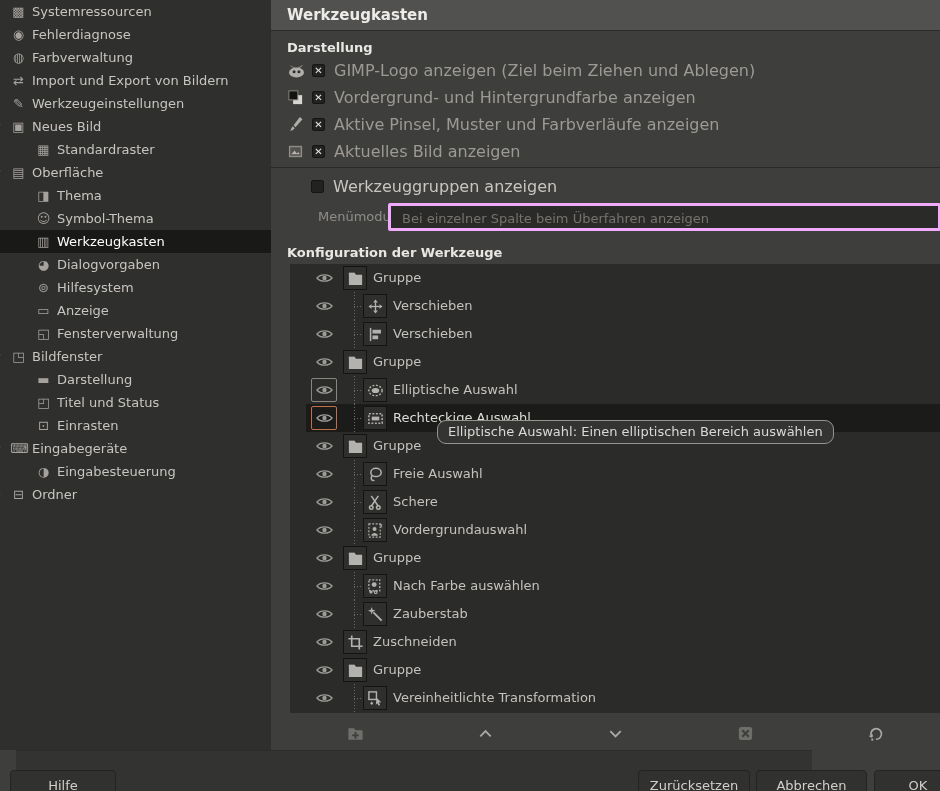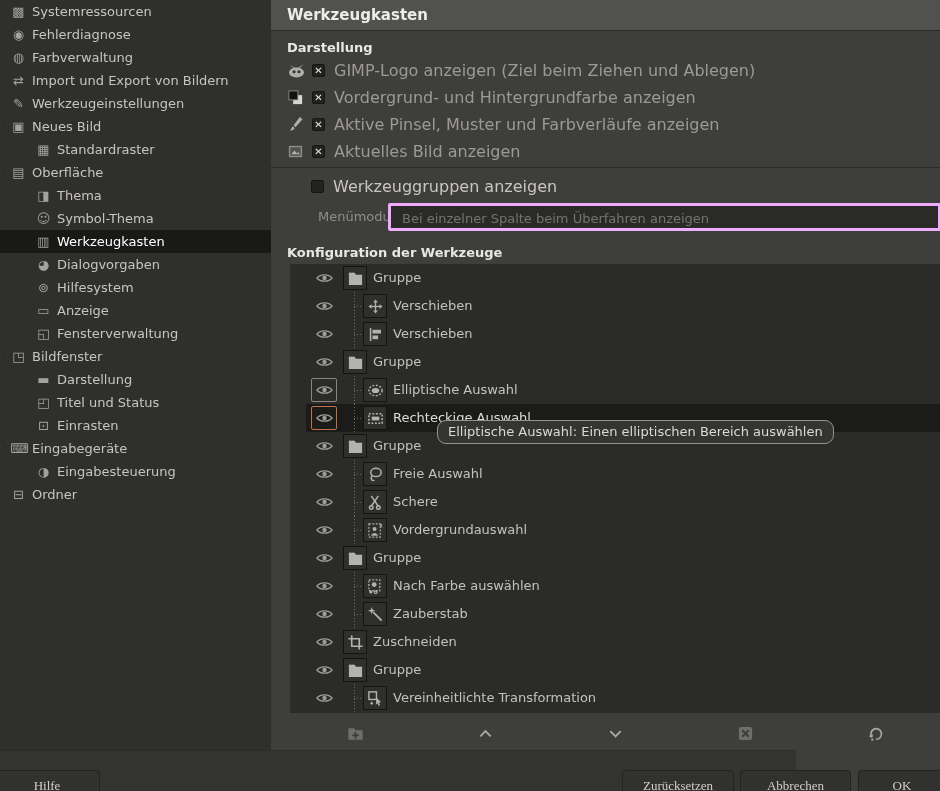--- a/index.html
+++ b/index.html
@@ -105,22 +105,22 @@
     position:absolute;left:19px;top:716px;width:650px;height:34px;
     display:flex;align-items:center;
   }
   .tb-btn{
     flex:1;display:flex;align-items:center;justify-content:center;
     height:30px;color:#aaa8a4;
   }
   .tb-btn.disabled{opacity:.45;}
   
   .footer{
-    position:absolute;left:0;top:750px;width:796px;height:41px;
-    background:#333332;border-top:1px solid #2c2c2a;box-sizing:border-box;font-family:Liberation Serif, serif;
+    position:absolute;left:16px;top:750px;width:796px;height:41px;
+    background:#333332;border-top:1px solid #2c2c2a;box-sizing:border-box;
   }
   .dlg-btn{
     position:absolute;top:19px;height:34px;box-sizing:border-box;
     background:#31312f;border:1px solid #232321;border-radius:4px;
     font-size:13px;color:#d2cfca;text-align:center;padding-top:7px;
   }
   .icon svg, .eye-cell svg, .tool-icon-box svg, .tb-btn svg{display:block;}
   .glyph{font-size:13px;}
 </style>
 </head>

